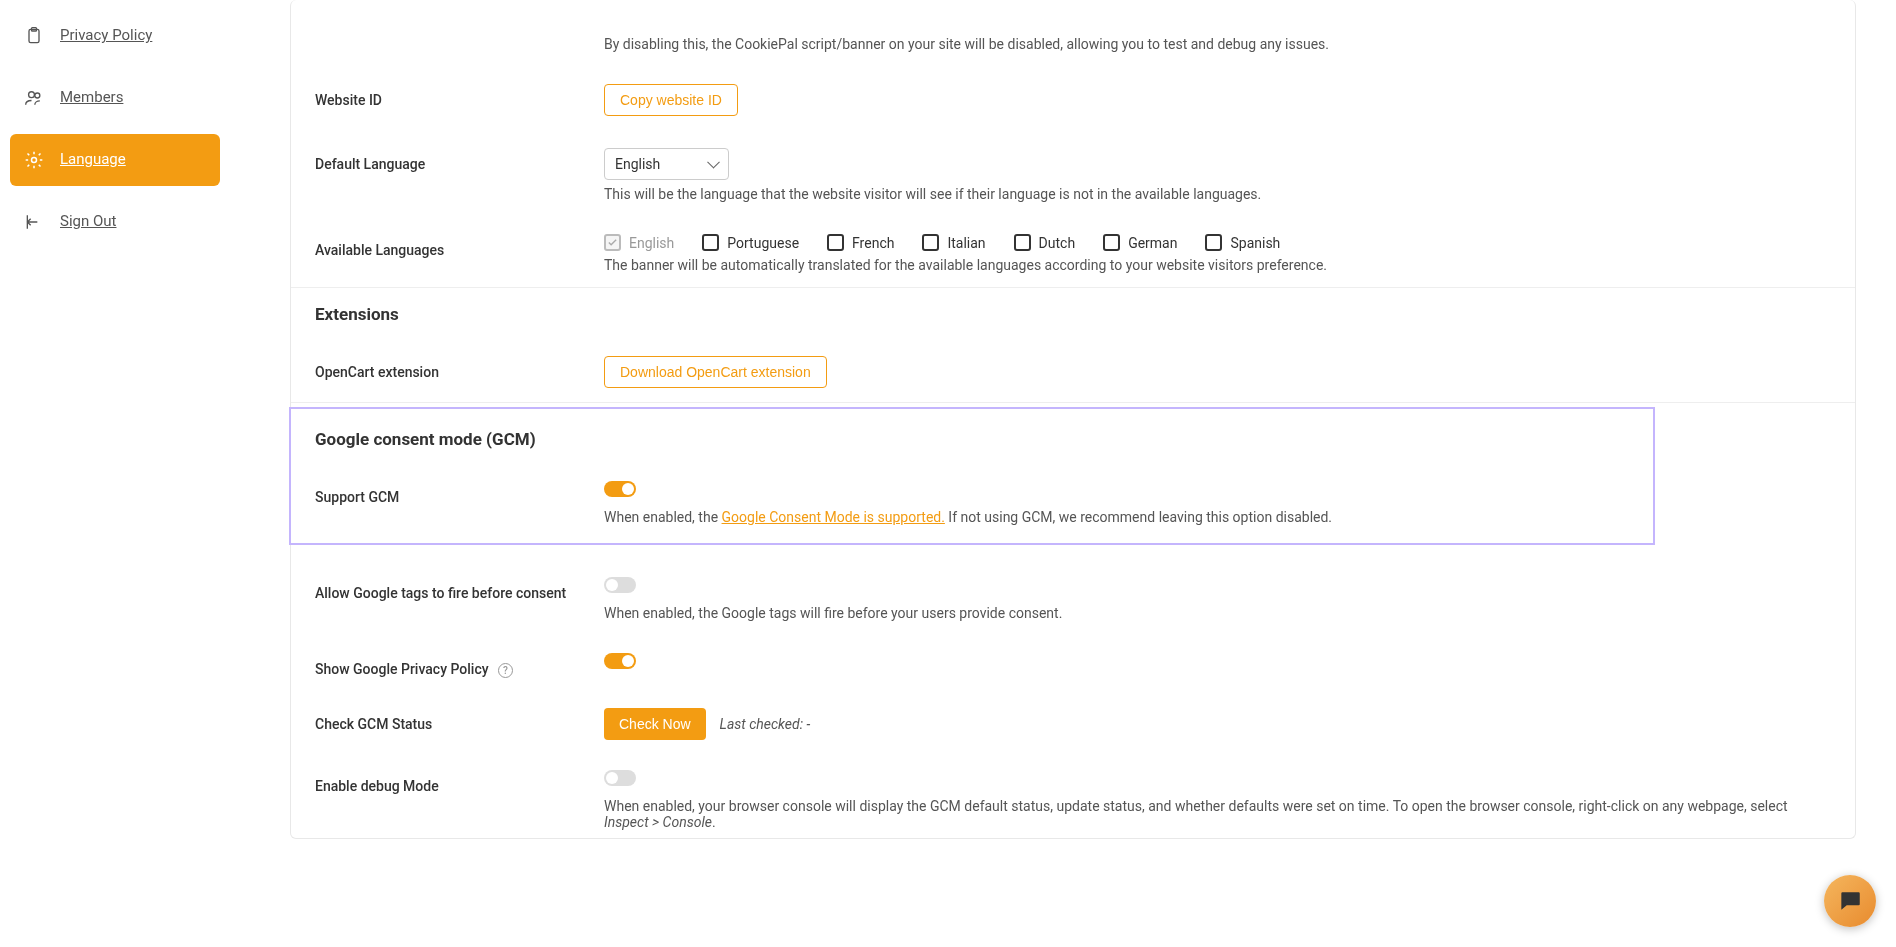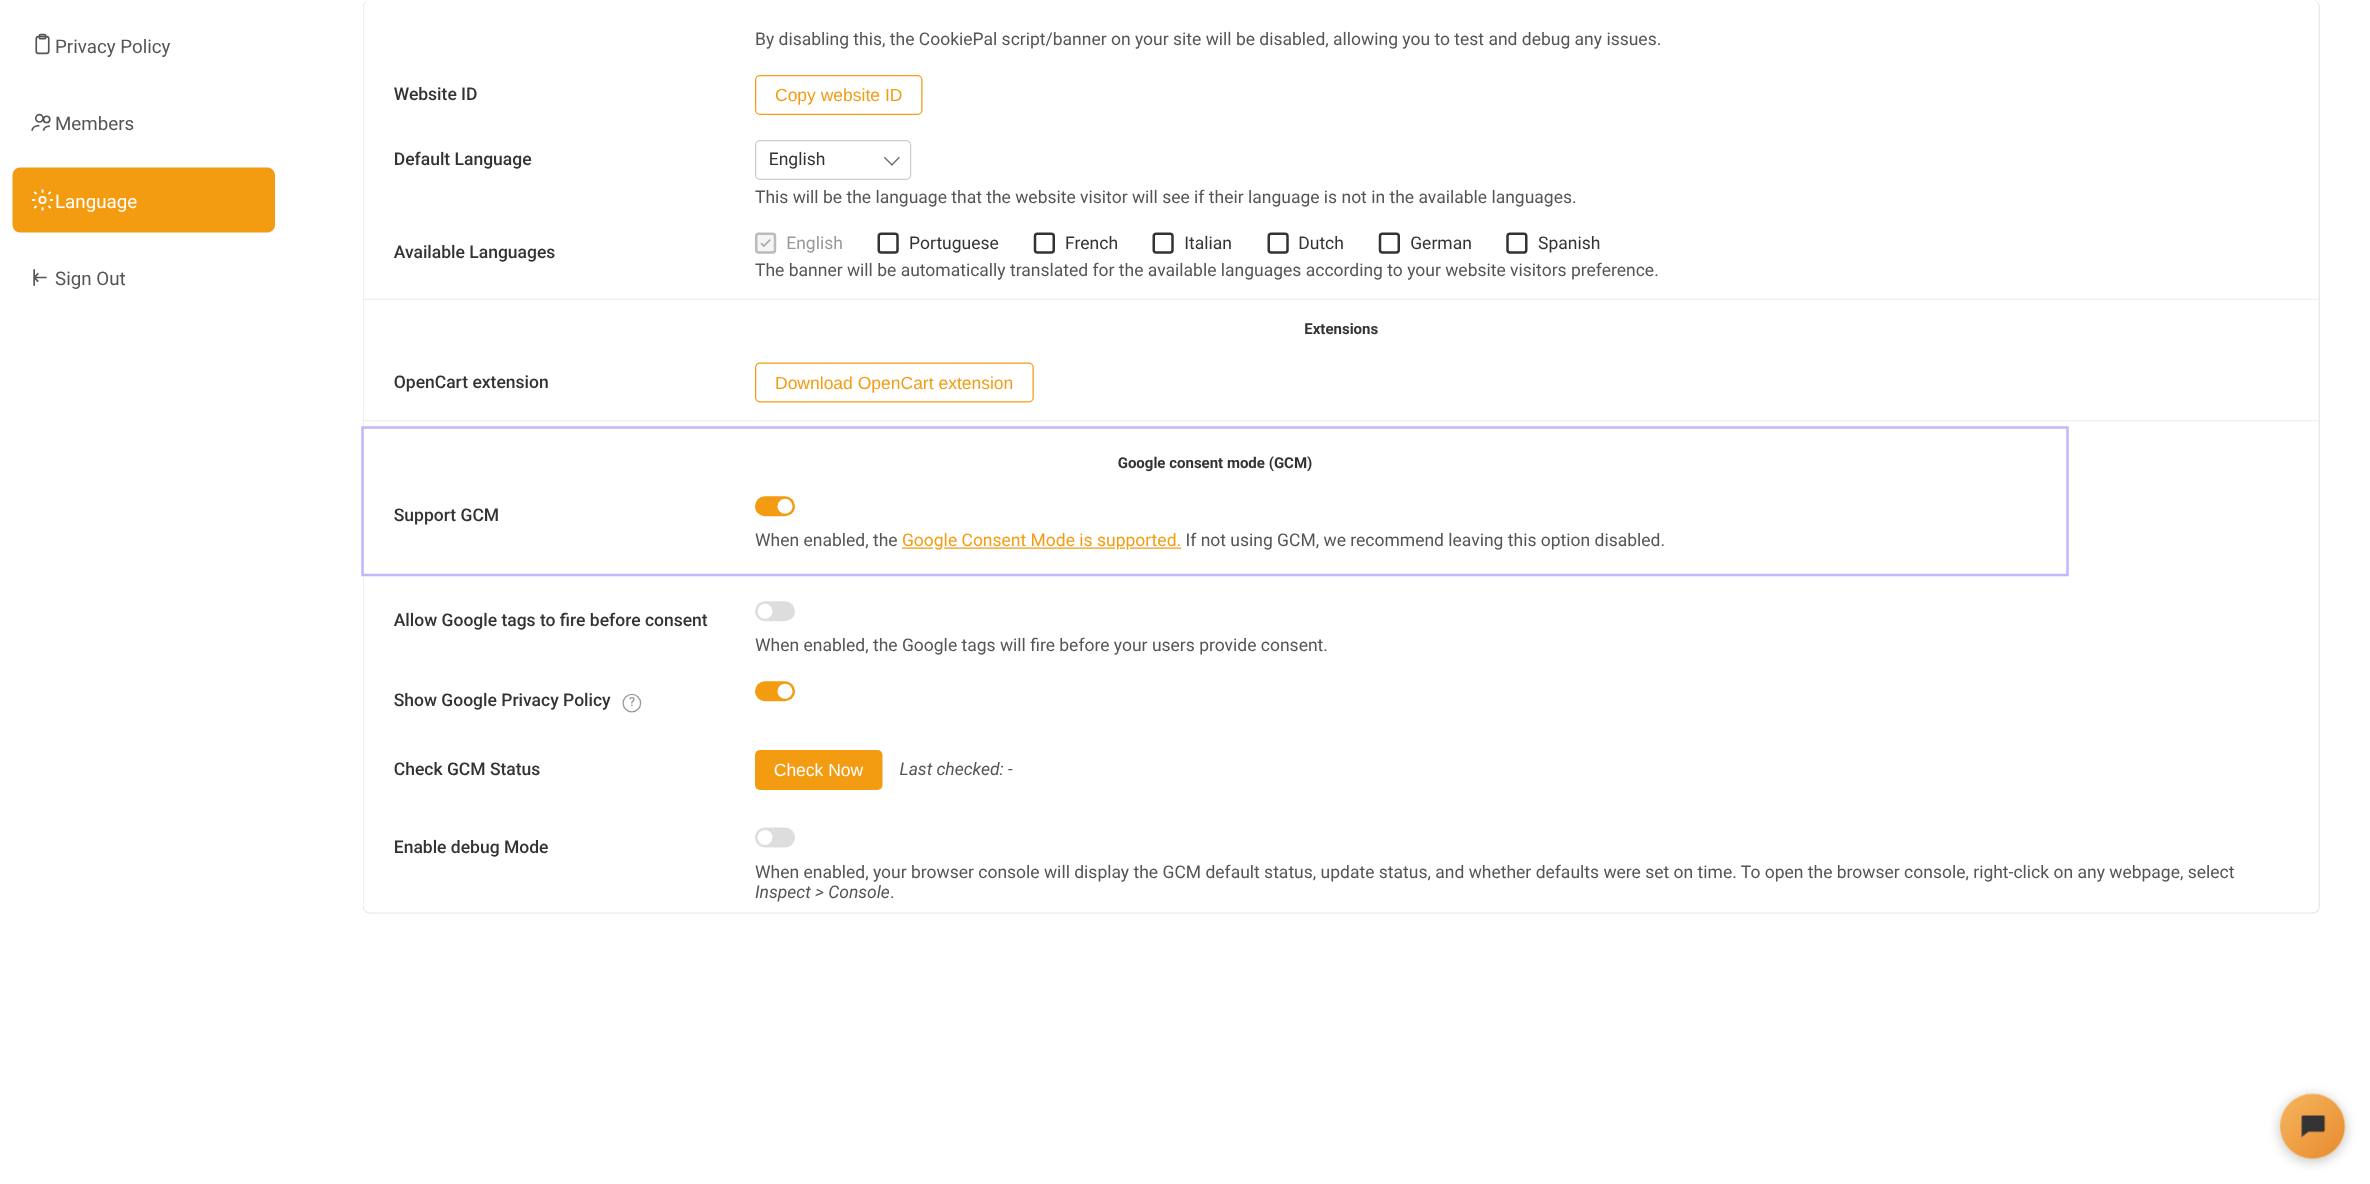--- a/index.html
+++ b/index.html
@@ -14,26 +14,28 @@
   width: 100%;
   min-height: 947px;
 }
 .sidebar {
   width: 230px;
   padding: 10px;
   flex-shrink: 0;
 }
 .sidebar-item {
   display: flex;
-  align-items: flex-end;
+  align-items: flex-start;
+  gap: 16px;
   padding: 16px 14px;
   border-radius: 6px;
   cursor: pointer;
   color: #555;
   margin-bottom: 10px;
+  text-decoration: underline;
 }
 .sidebar-item.active {
   background: #f39c12;
   color: #fff;
 }
 .sidebar-icon {
   width: 20px;
   height: 20px;
   display: inline-flex;
   align-items: center;
@@ -53,44 +55,43 @@
 }
 .section {
   border-bottom: 1px solid #eee;
   padding: 4px 0 14px 0;
 }
 .section.last { border-bottom: none; padding-bottom: 8px; }
 .row {
   display: flex;
   align-items: flex-start;
   padding: 0 24px;
-  margin-top: 20px;
+  margin-top: 32px;
 }
 .row-label {
   width: 289px;
   flex-shrink: 0;
   font-size: 14px;
   color: #333;
   padding-top: 8px;
   font-weight: 500;
 }
 .row-control {
   flex: 1;
 }
 .helper {
   font-size: 14px;
   color: #555;
   margin-top: 6px;
 }
 .section-title {
-  font-size: 12px;
+  font-size: 17px;
   font-weight: 700;
   color: #333;
   padding: 12px 24px 0 24px;
-  text-align: center;
 }
 .btn-outline {
   display: inline-block;
   border: 1px solid #f39c12;
   color: #f39c12;
   background: #fff;
   padding: 7px 15px;
   border-radius: 4px;
   font-size: 14px;
   cursor: pointer;

